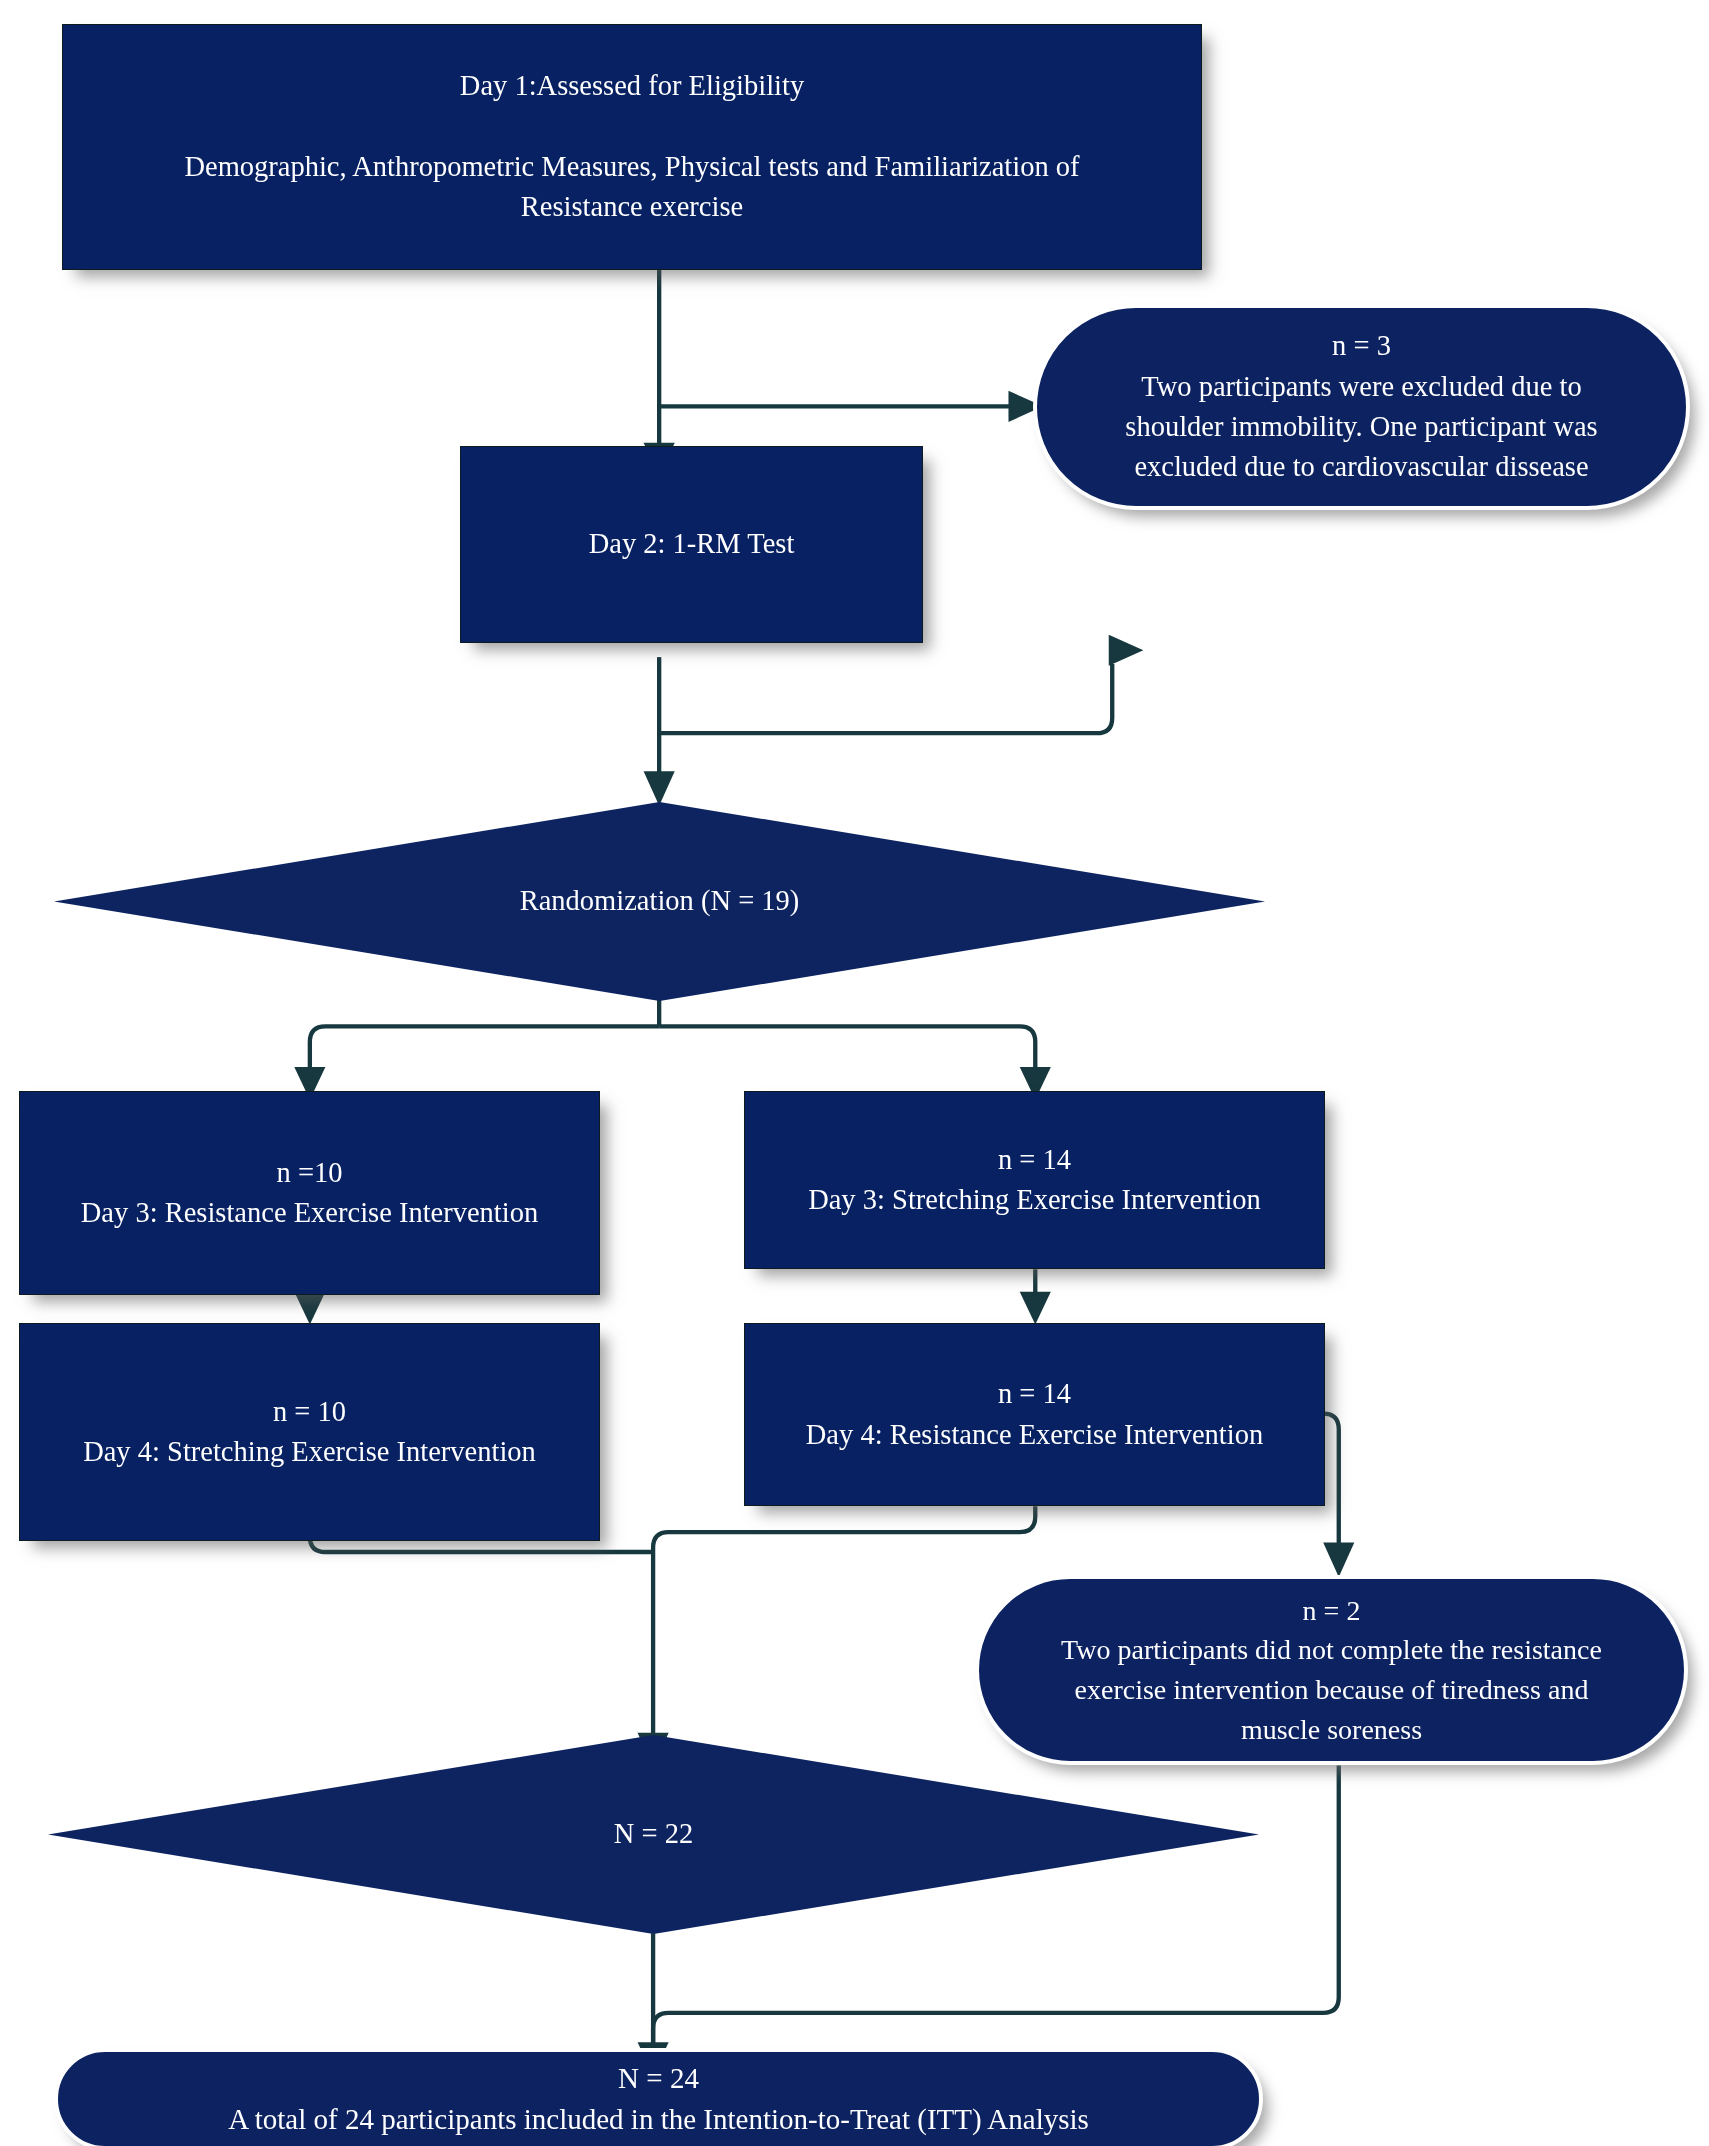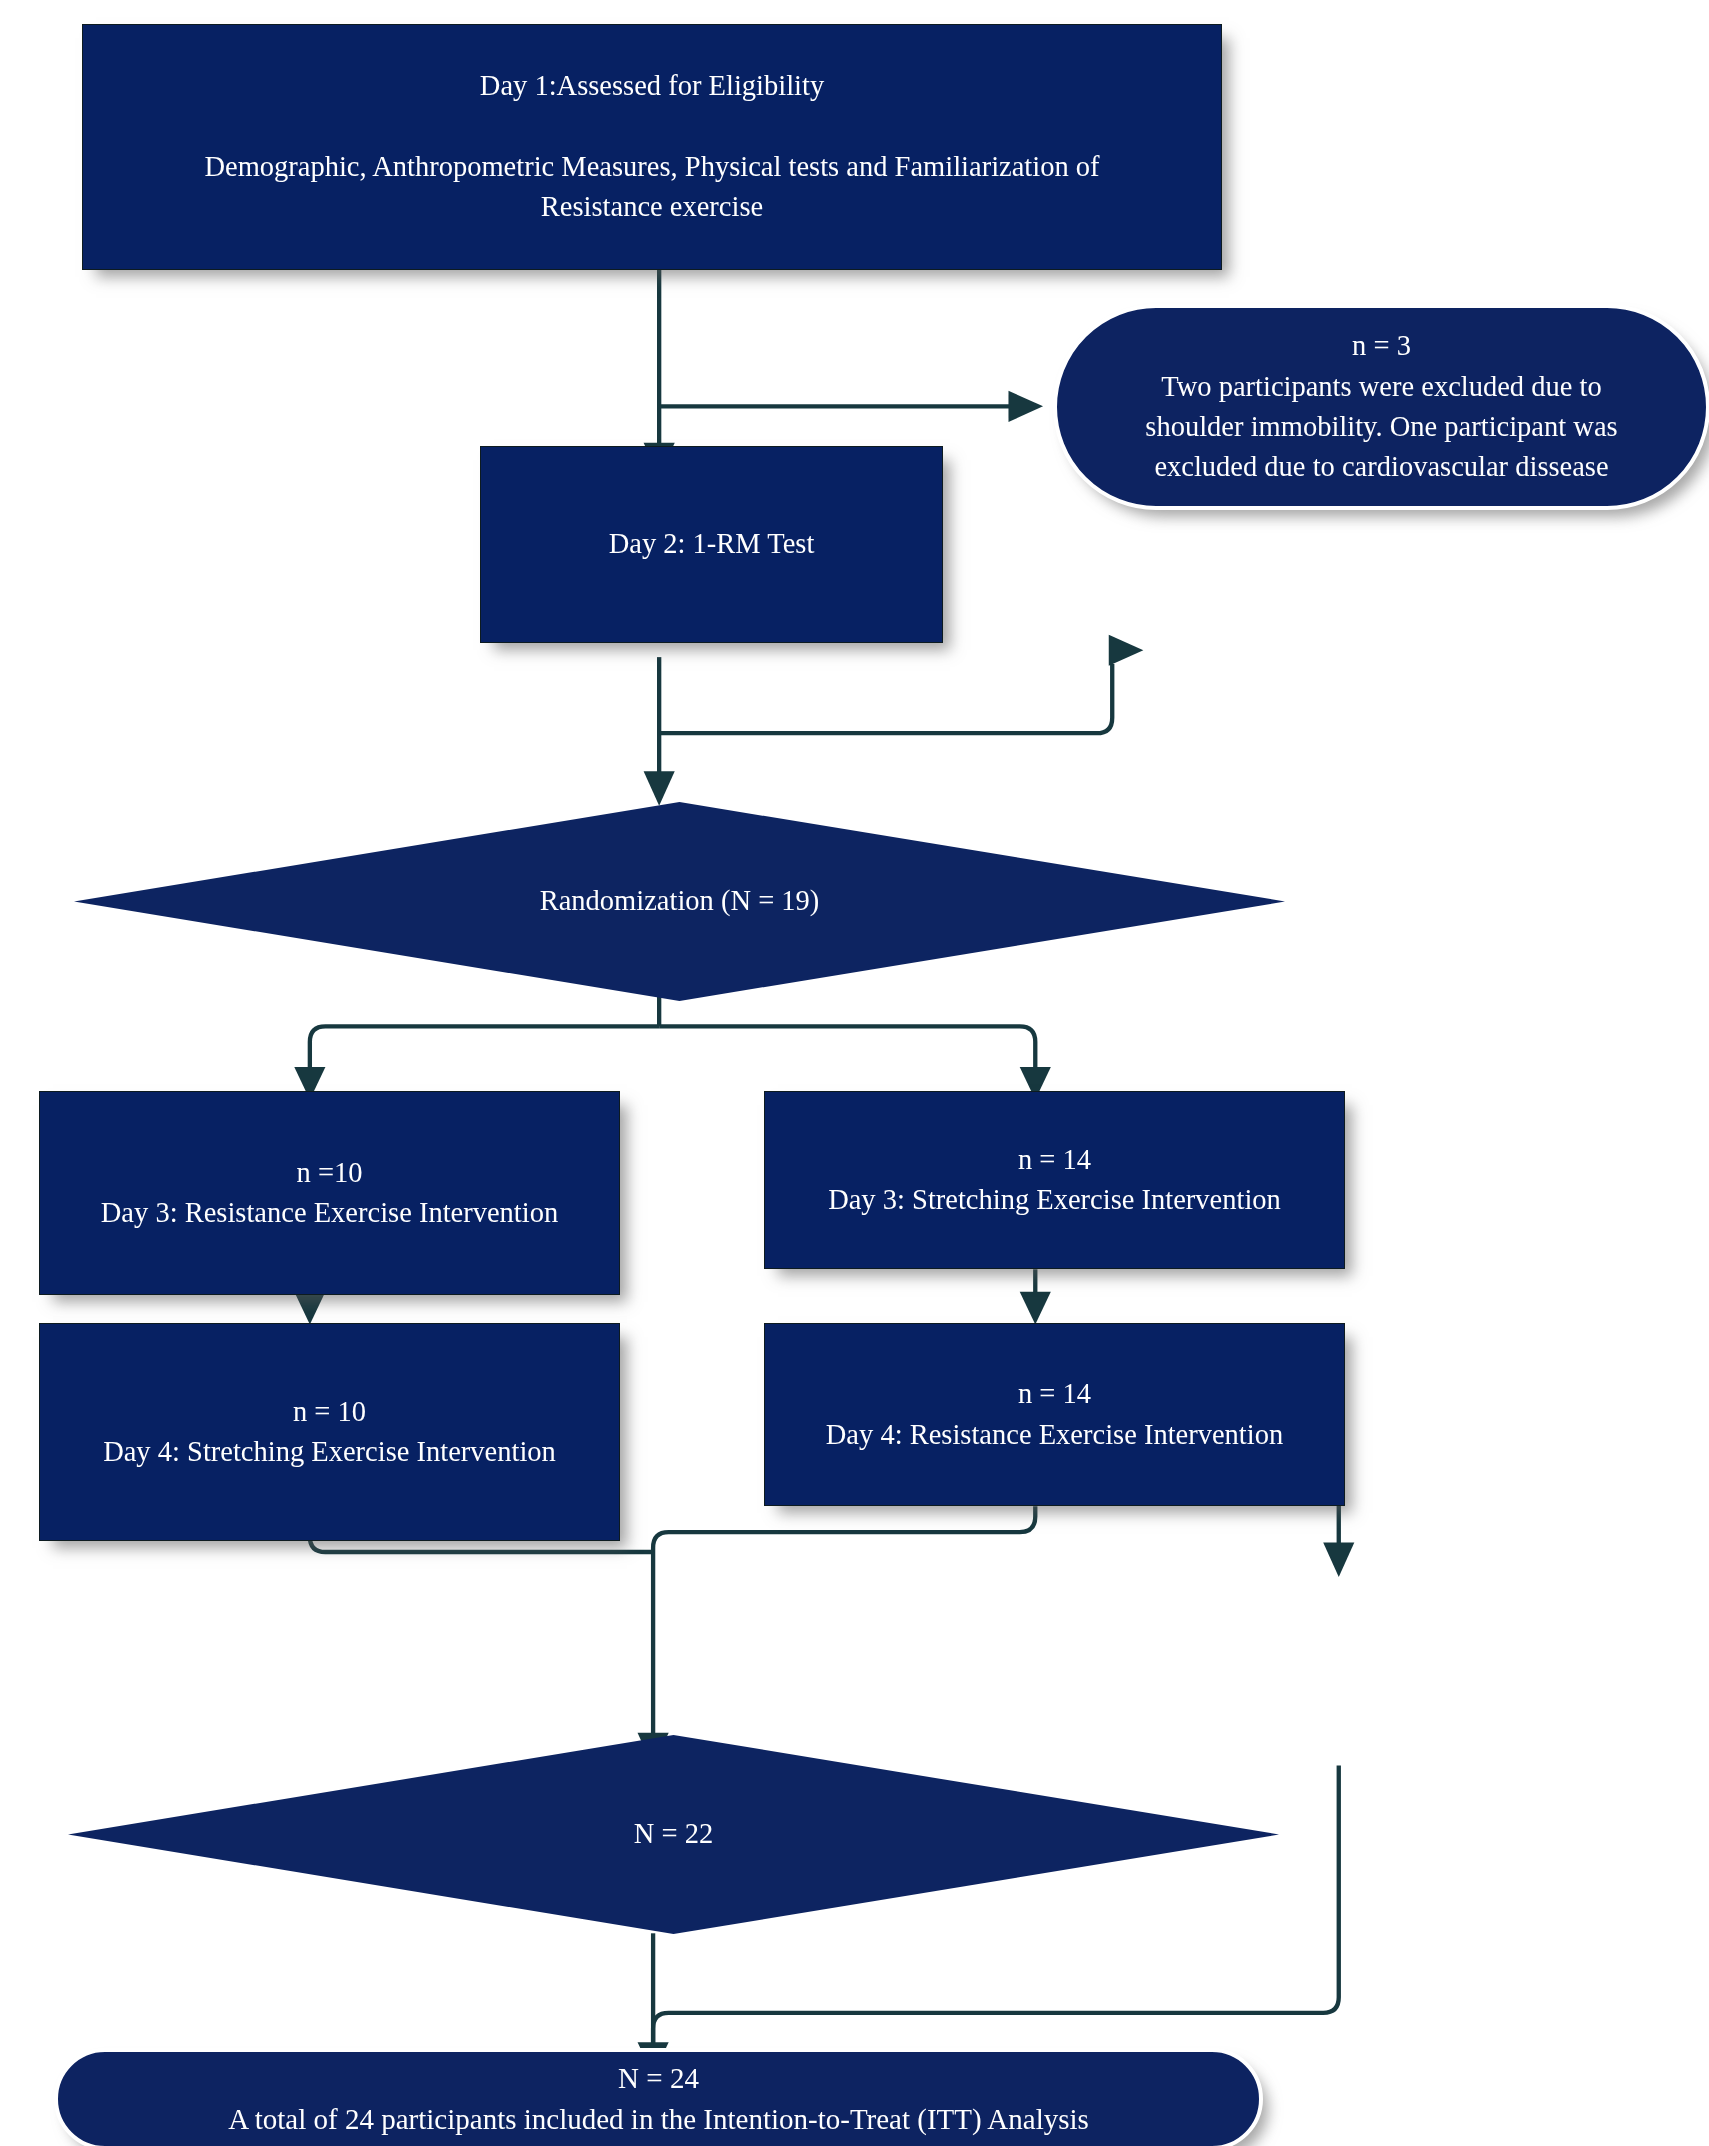--- a/index.html
+++ b/index.html
@@ -54,21 +54,21 @@
   .diamond{
     background:#0d2461;
     clip-path:polygon(50% 0%,100% 50%,50% 100%,0% 50%);
     filter:drop-shadow(8.6px 10.4px 7.8px rgba(120,120,120,0.55));
     border:0;
   }
   .diamond .txt{padding:0 26px;}
 
   
   .fs-32{font-size:28px;}
-  .fs-33{font-size:28.5px;margin-left:20px;}
+  .fs-33{font-size:28.5px;}
   .fs-34{font-size:29px;}
 
   
   #wires{
     position:absolute;
     left:0;top:0;
     width:1710px;height:2146px;
     z-index:1;
     pointer-events:none;
   }
@@ -178,20 +178,28 @@
     </span>
   </div>
 
   <div class="node rect fs-33" style="left:744px;top:1323px;width:581px;height:183px;">
     <span class="txt">
       <span>n = 14</span><br>
       <span>Day 4: Resistance Exercise Intervention</span>
     </span>
   </div>
 
+  <div class="node round fs-32" style="left:975px;top:1575px;width:713px;height:190px;border-radius:95px;">
+    <span class="txt">
+      <span>n = 2</span><br>
+      <span>Two participants did not complete the resistance</span><br>
+      <span>exercise intervention because of tiredness and</span><br>
+      <span>muscle soreness</span>
+    </span>
+  </div>
 
   <div class="node diamond fs-33" style="left:48px;top:1735px;width:1211px;height:199px;">
     <span class="txt">
       <span>N = 22</span><br>
     </span>
   </div>
 
   <div class="node round fs-34" style="left:54px;top:2048px;width:1209px;height:102px;border-radius:54px;">
     <span class="txt">
       <span>N = 24</span><br>

